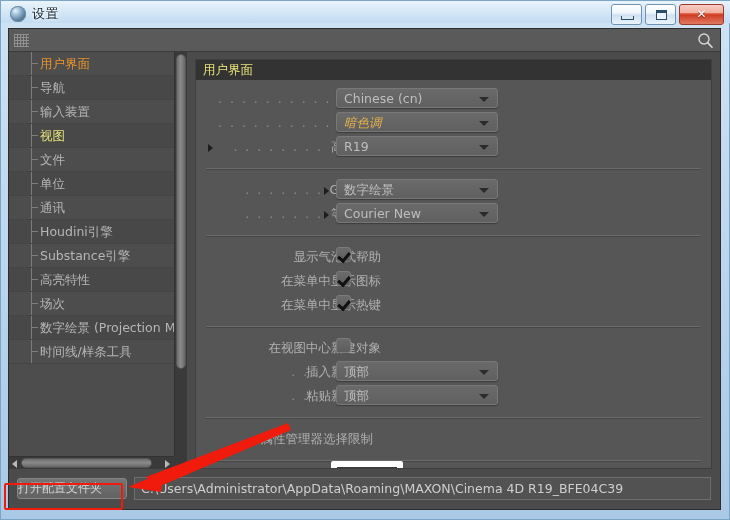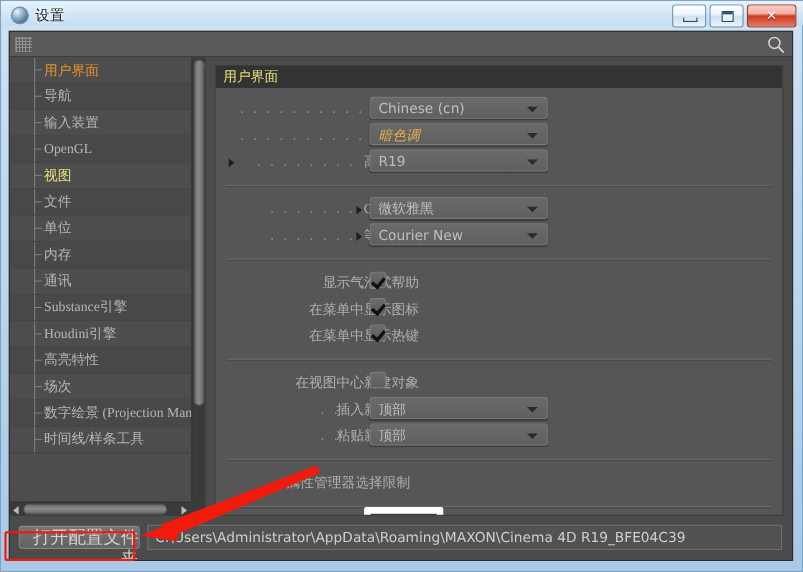--- a/index.html
+++ b/index.html
@@ -88,21 +88,21 @@
   .trow:nth-child(even){background:#484848;}
   .trow .lbl{position:absolute;left:31px;top:0;}
   .trow .dash{position:absolute;left:22px;top:11px;width:7px;height:1px;background:#7d7d7d;}
   .trow .vline{position:absolute;left:22px;top:0;width:1px;height:23px;background:#7d7d7d;}
   .trow .arw{
     position:absolute;left:11px;top:8px;width:0;height:0;
     border-left:5px solid #1d1d1d;border-top:4px solid transparent;border-bottom:4px solid transparent;
   }
   .c-orange{color:#e8932a;}
   .c-yellow{color:#e6e27a;}
-  .c-gray{color:#b6b6b6;font-family:Liberation Serif, serif;}
+  .c-gray{color:#b6b6b6;}
 
   .vsb{
     position:absolute;right:0;top:0;width:13px;bottom:13px;background:#3a3a3a;
     border-left:1px solid #323232;box-sizing:border-box;cursor:pointer;
   }
   .vsb .thumb{
     position:absolute;left:1px;right:1px;top:2px;height:78%;
     background:linear-gradient(90deg,#6d6d6d,#8a8a8a 45%,#676767);
     border-radius:5px;border:1px solid #555;box-sizing:border-box;
   }
@@ -180,21 +180,21 @@
   }
 
   
   .bottom{
     position:absolute;left:0;right:0;bottom:0;height:40px;background:#4b4b4b;
   }
   .openbtn{
     position:absolute;left:8px;top:9px;width:110px;height:21px;
     background:linear-gradient(180deg,#757575,#626262);
     border:1px solid #868686;border-radius:3px;box-sizing:border-box;
-    color:#d4d4d4;font-size:16px;line-height:19px;text-align:right;cursor:pointer;
+    color:#d4d4d4;font-size:12px;line-height:19px;text-align:left;cursor:pointer;font-family:Liberation Serif, serif;
   }
   .pathbox{
     position:absolute;left:125px;right:9px;top:8px;height:23px;
     background:#525252;border:1px solid #6e6e6e;box-sizing:border-box;
     color:#cfcfcf;font-size:12.5px;line-height:21px;padding-left:6px;
     white-space:nowrap;overflow:hidden;cursor:text;
   }
 
   
   .annot{position:absolute;left:0;top:0;width:730px;height:520px;pointer-events:none;}
@@ -252,56 +252,46 @@
               <div class="lbl c-gray">导航</div>
             </div>
             <div class="trow">
               <div class="vline"></div>
               <div class="dash"></div>
               <div class="lbl c-gray">输入装置</div>
             </div>
             <div class="trow">
               <div class="vline"></div>
               <div class="dash"></div>
-              <div class="lbl c-gray">OpenGL</div>
-            </div>
-            <div class="trow">
-              <div class="vline"></div>
-              <div class="dash"></div>
               <div class="lbl c-yellow">视图</div>
             </div>
             <div class="trow">
               <div class="vline"></div>
               <div class="dash"></div>
               <div class="lbl c-gray">文件</div>
             </div>
             <div class="trow">
               <div class="vline"></div>
               <div class="dash"></div>
               <div class="lbl c-gray">单位</div>
             </div>
             <div class="trow">
               <div class="vline"></div>
               <div class="dash"></div>
-              <div class="lbl c-gray">内存</div>
-            </div>
-            <div class="trow">
-              <div class="vline"></div>
-              <div class="dash"></div>
               <div class="lbl c-gray">通讯</div>
             </div>
             <div class="trow">
               <div class="vline"></div>
               <div class="dash"></div>
+              <div class="lbl c-gray">Houdini引擎</div>
+            </div>
+            <div class="trow">
+              <div class="vline"></div>
+              <div class="dash"></div>
               <div class="lbl c-gray">Substance引擎</div>
-            </div>
-            <div class="trow">
-              <div class="vline"></div>
-              <div class="dash"></div>
-              <div class="lbl c-gray">Houdini引擎</div>
             </div>
             <div class="trow">
               <div class="vline"></div>
               <div class="dash"></div>
               <div class="lbl c-gray">高亮特性</div>
             </div>
             <div class="trow">
               <div class="vline"></div>
               <div class="dash"></div>
               <div class="lbl c-gray">场次</div>
@@ -349,21 +339,21 @@
                 <div class="subarw" style="left: 12px;"></div>
                 <div class="combo"><span>R19</span><div class="carw"></div></div>
               </div>
             </div>
             <div class="hr"></div>
             <div class="grp">
               <div class="row">
                 <div class="lab c-gray">GUI 字体</div>
                 <div class="dots" style="left: 22px; width: 105px; text-align: right;">. . . . . . .</div>
                 <div class="subarw" style="left: 128px;"></div>
-                <div class="combo"><span>微软雅黑</span><div class="carw"></div></div>
+                <div class="combo"><span>数字绘景</span><div class="carw"></div></div>
               </div>
               <div class="row">
                 <div class="lab c-gray">等宽字体</div>
                 <div class="dots" style="left: 22px; width: 105px; text-align: right;">. . . . . . .</div>
                 <div class="subarw" style="left: 128px;"></div>
                 <div class="combo"><span>Courier New</span><div class="carw"></div></div>
               </div>
             </div>
             <div class="hr"></div>
             <div class="grp">

